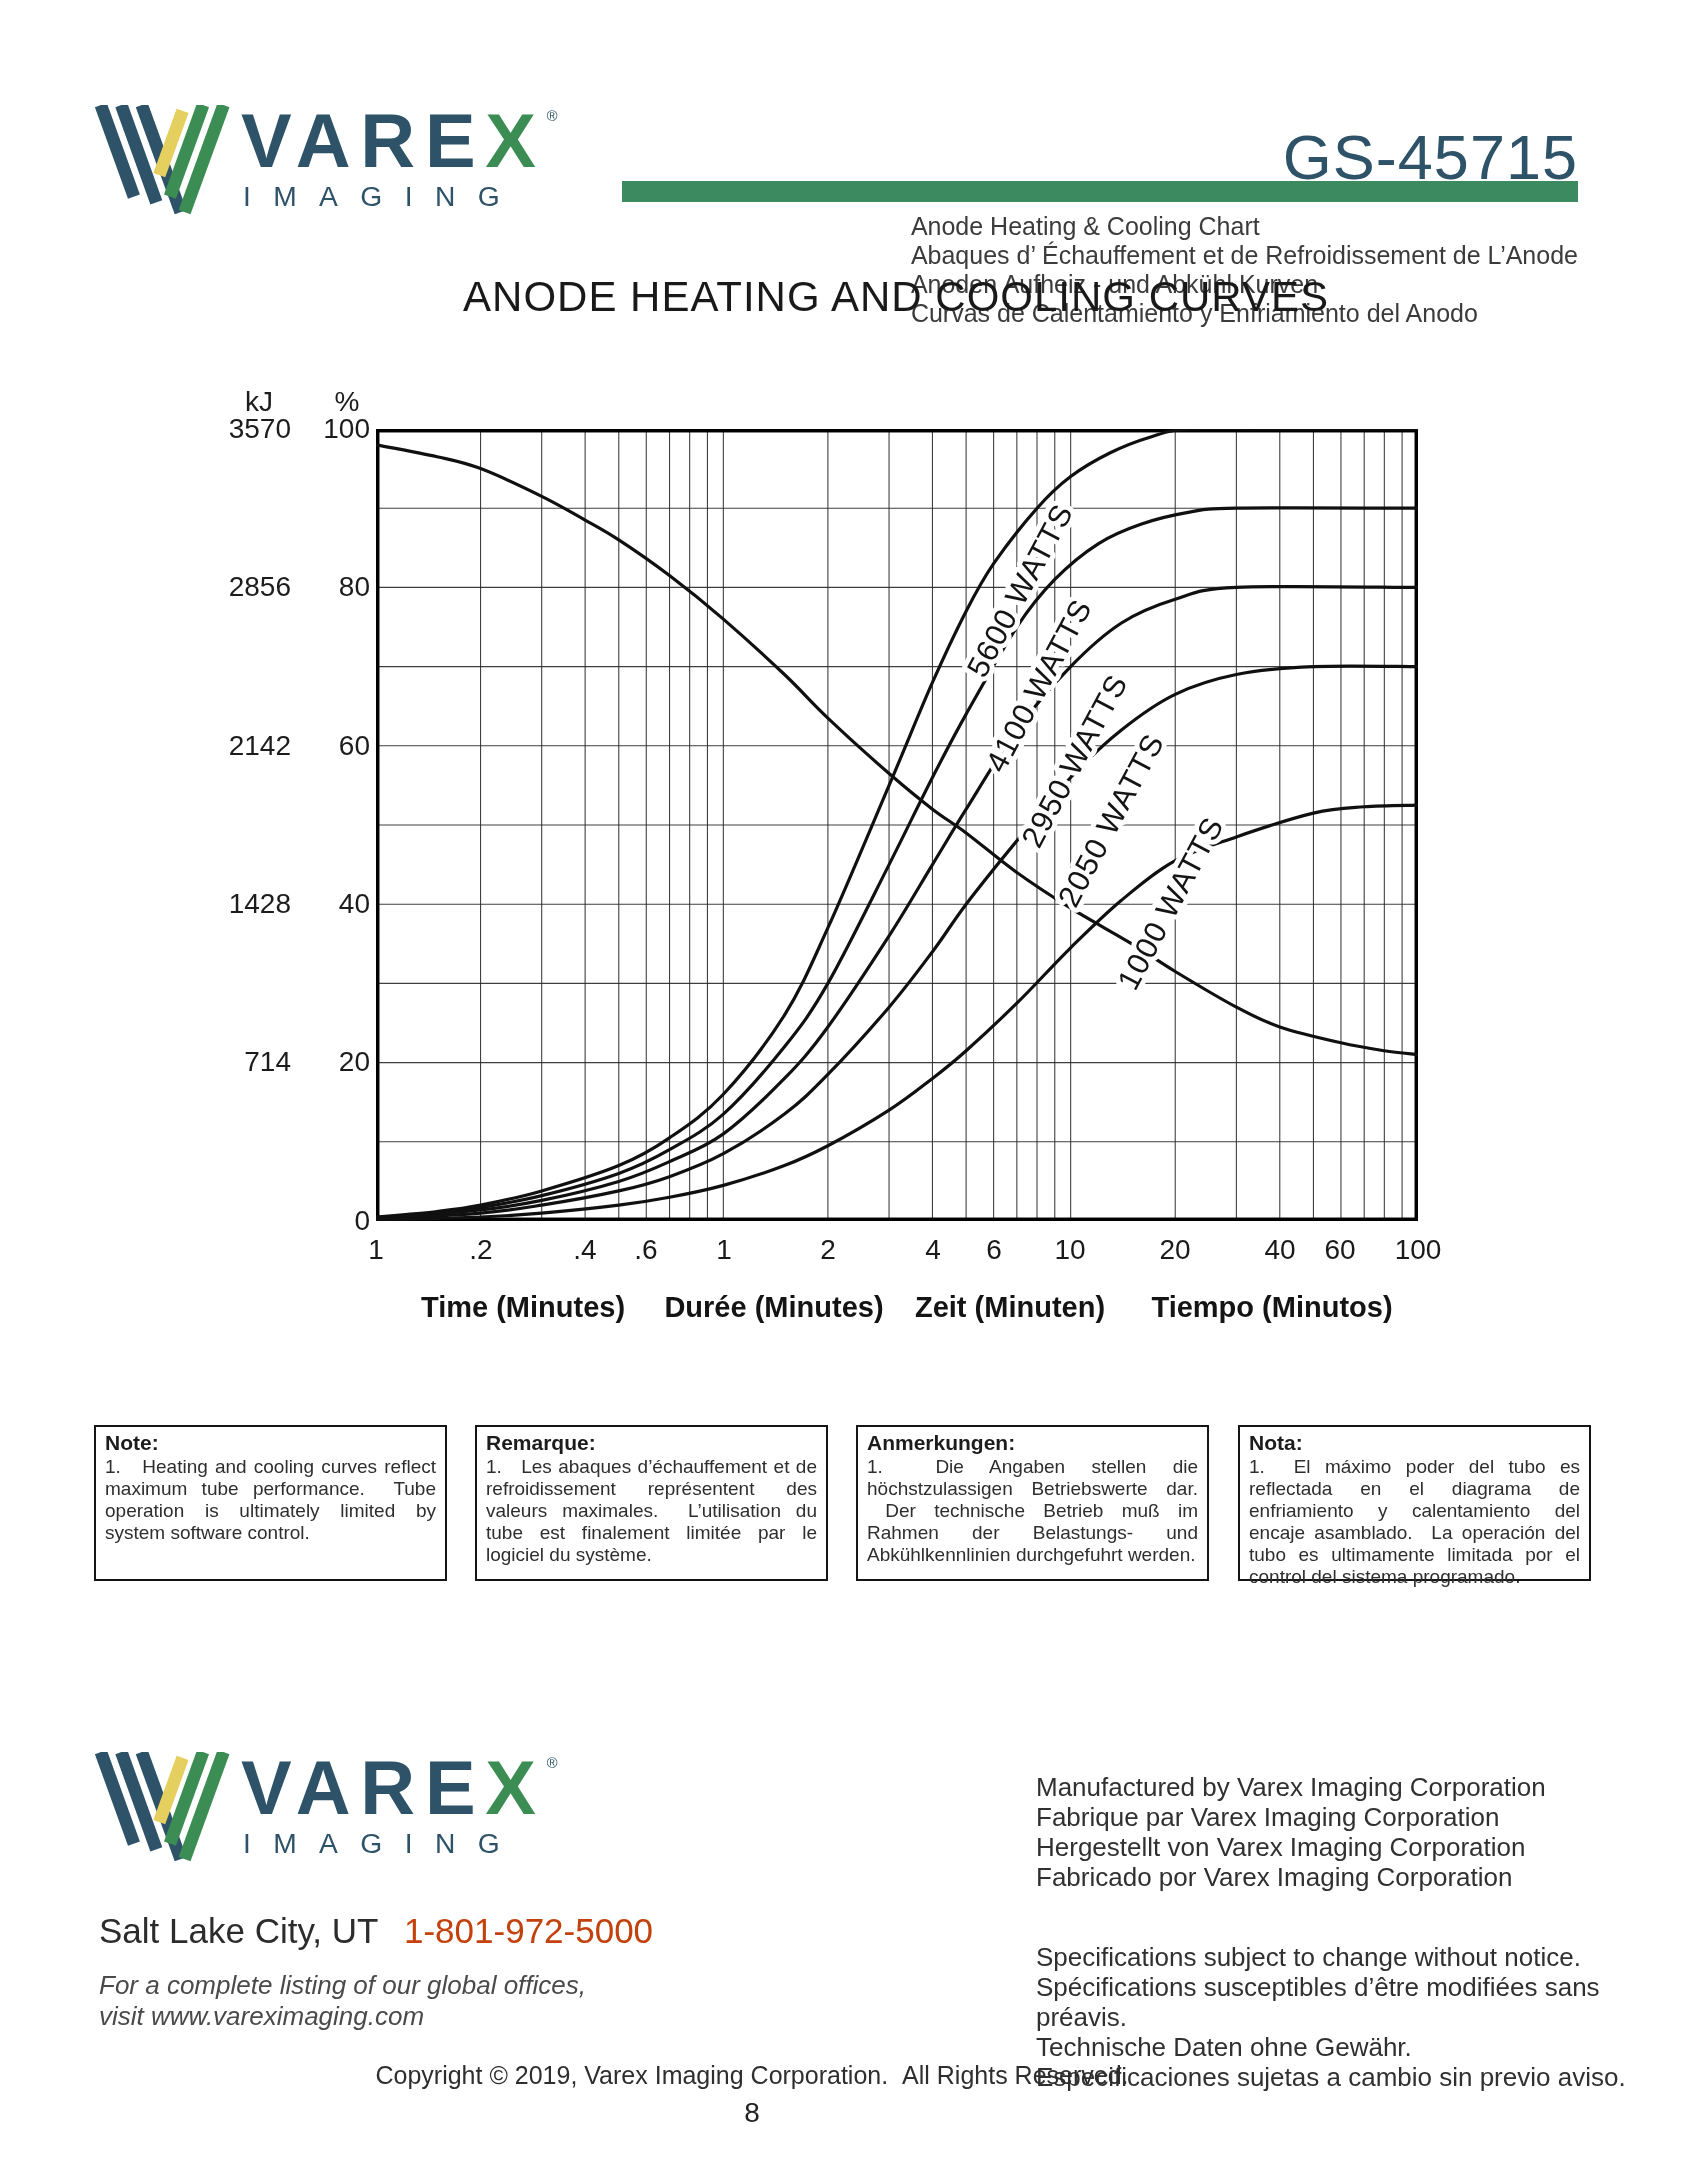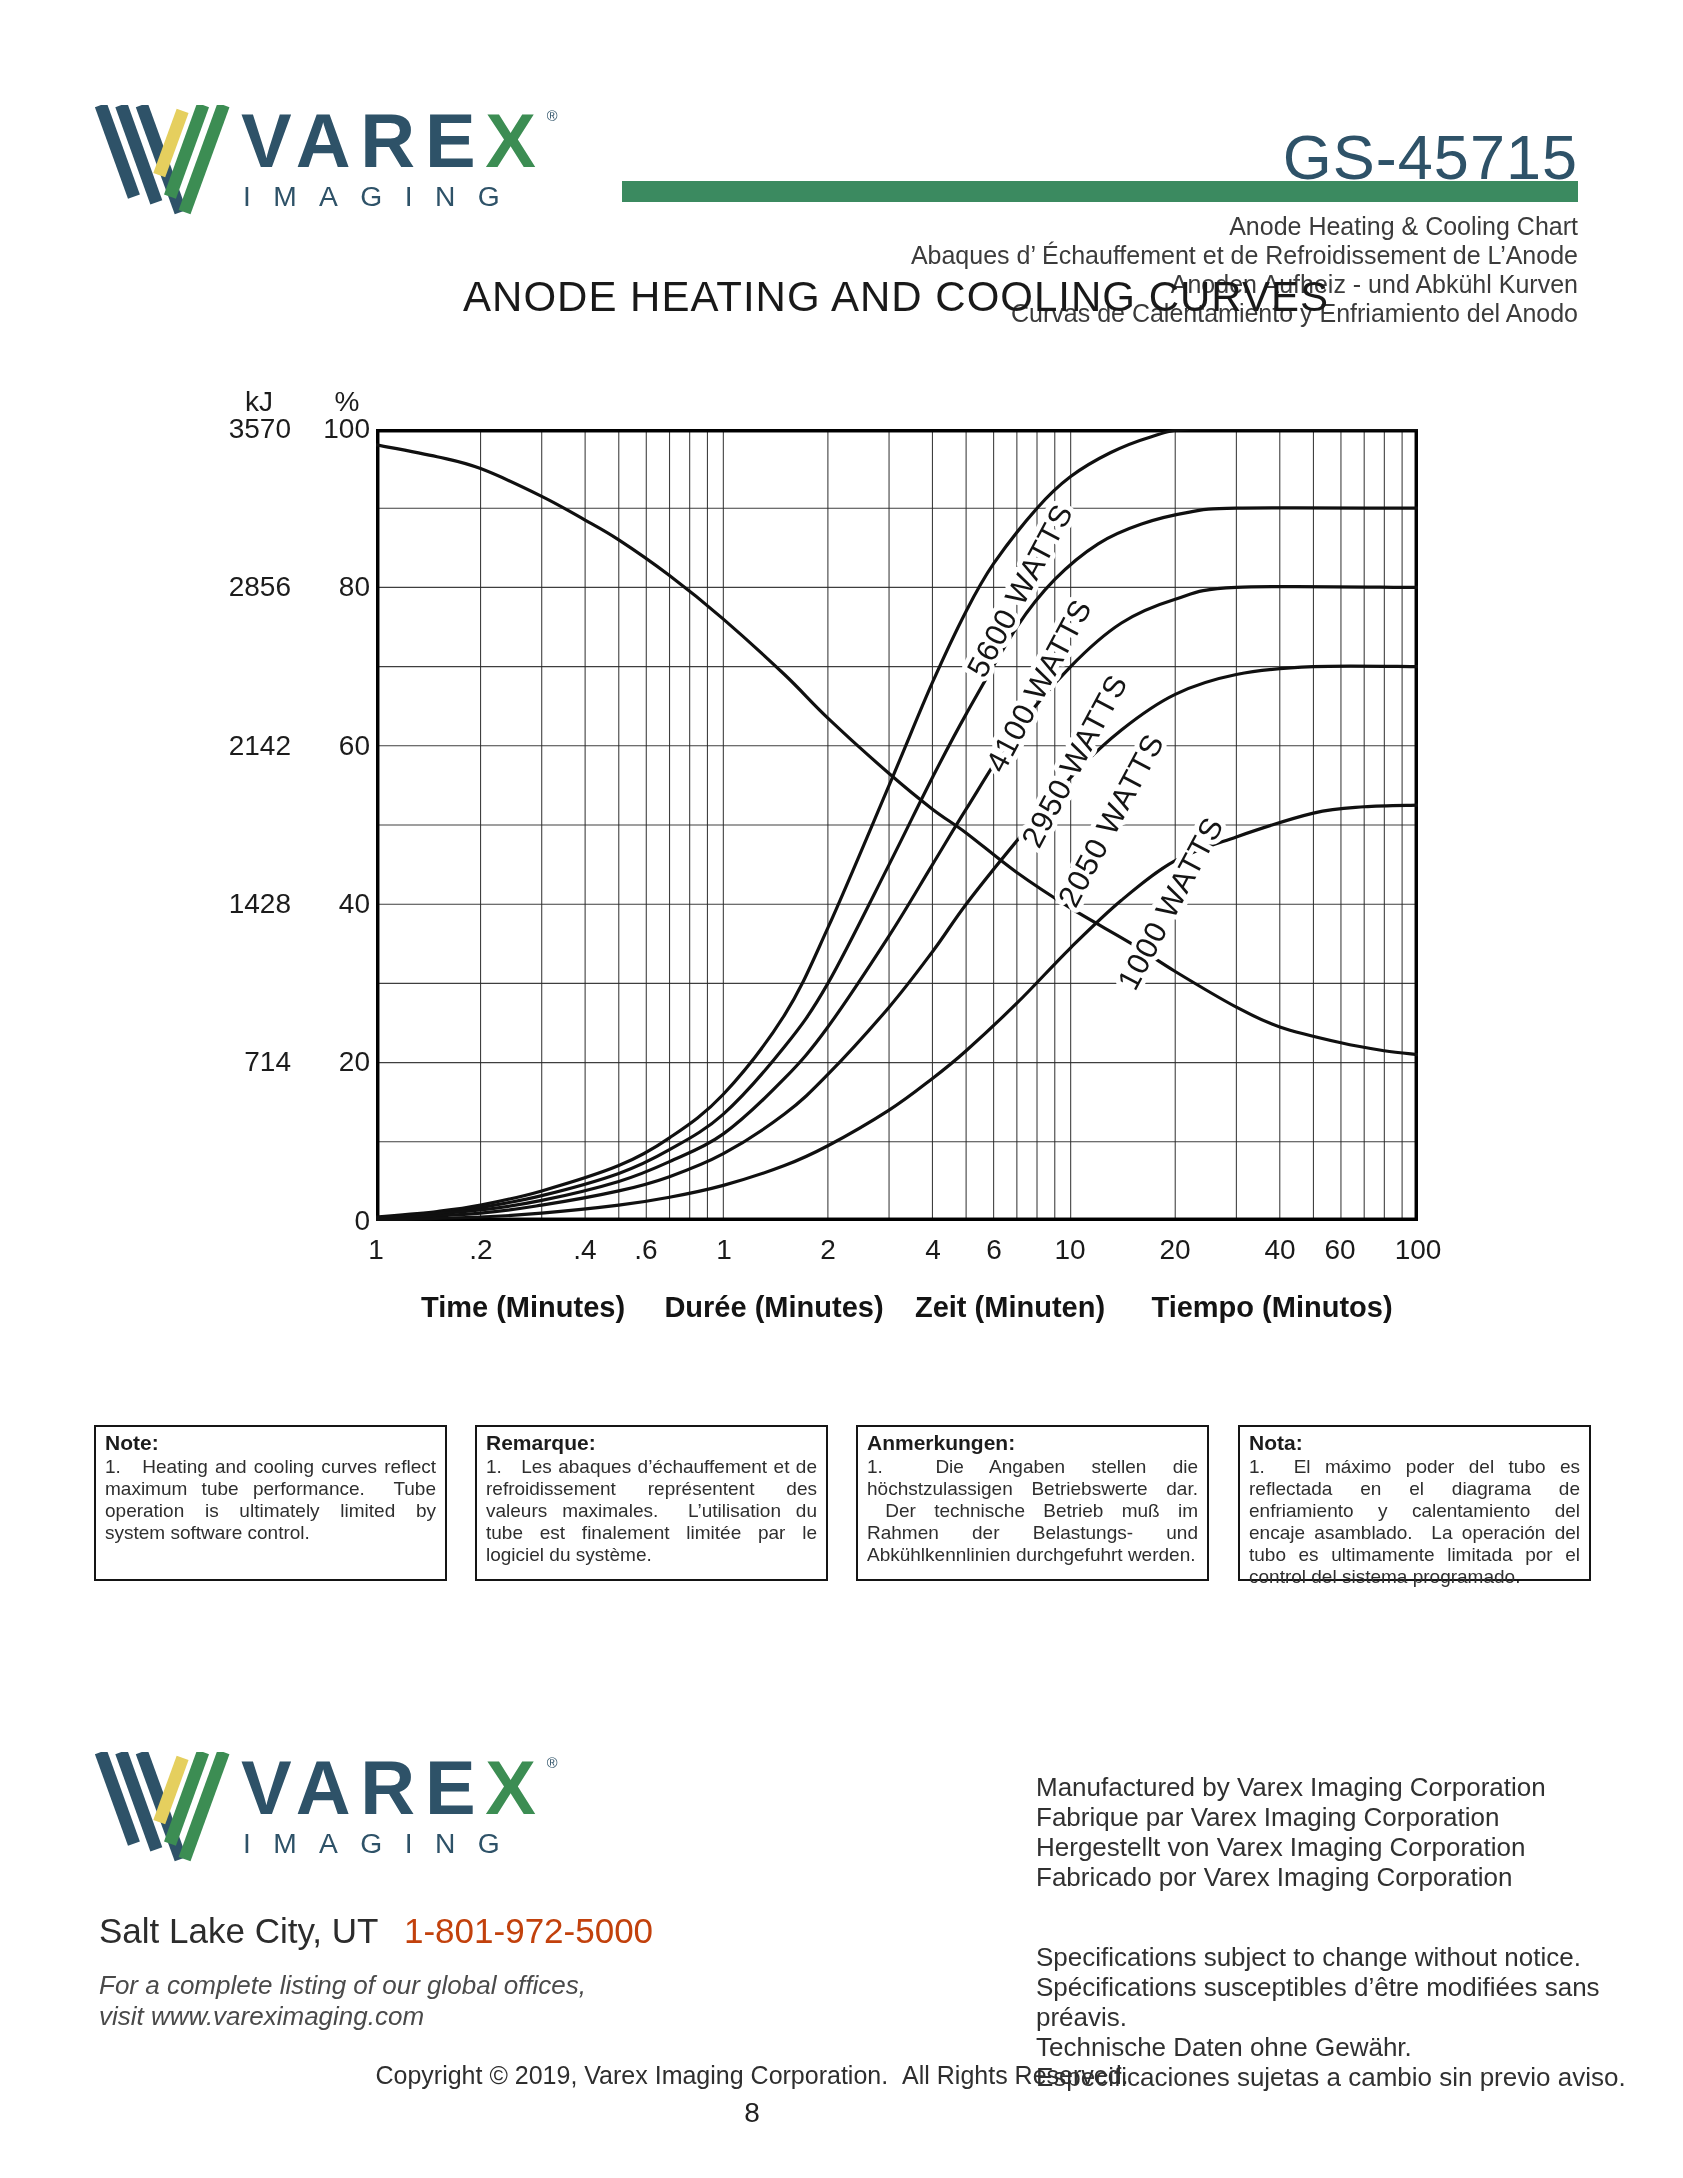--- a/index.html
+++ b/index.html
@@ -15,21 +15,21 @@
   .stripe-green{stroke:#3c8d53;stroke-width:13;}
   .stripe-yellow{stroke:#e5cf5e;stroke-width:13;}
   .logo-word{font-family:"Liberation Sans",sans-serif;font-size:78px;font-weight:bold;letter-spacing:10px;}
   .logo-word .blue{fill:#2e5268;}
   .logo-word .green{fill:#3c8d53;}
   .logo-reg{font-family:"Liberation Sans",sans-serif;font-size:15px;fill:#2e5268;}
   .logo-sub{font-family:"Liberation Sans",sans-serif;font-size:29px;font-weight:500;letter-spacing:23px;fill:#2e5268;}
 
   .doc-number{right:105px;top:121px;font-size:63px;color:#2e5268;letter-spacing:1px;text-decoration:underline;}
   .brand-bar{left:622px;top:181px;width:956px;height:21px;background:#3b8a60;}
-  .subtitles{right:105px;top:212px;text-align:right;font-size:25px;line-height:29px;color:#3b3b3b;}
+  .subtitles{right:105px;top:212px;text-align:left;font-size:25px;line-height:29px;color:#3b3b3b;}
 
   
   .chart-title{left:896px;top:273px;transform:translateX(-50%);font-size:42px;letter-spacing:1px;color:#191919;white-space:nowrap;}
   .unit{top:386px;font-size:28px;color:#1c1c1c;transform:translateX(-50%);}
   .unit-kj{left:259px;}
   .unit-pct{left:347px;}
   .ytick{height:32px;line-height:32px;font-size:28px;color:#1c1c1c;text-align:right;}
   .ytick-kj{left:172px;width:119px;}
   .ytick-pct{left:299px;width:71px;}
   .yr0{top:413px;}.yr1{top:571px;}.yr2{top:730px;}.yr3{top:888px;}.yr4{top:1046px;}.yr5{top:1205px;}

